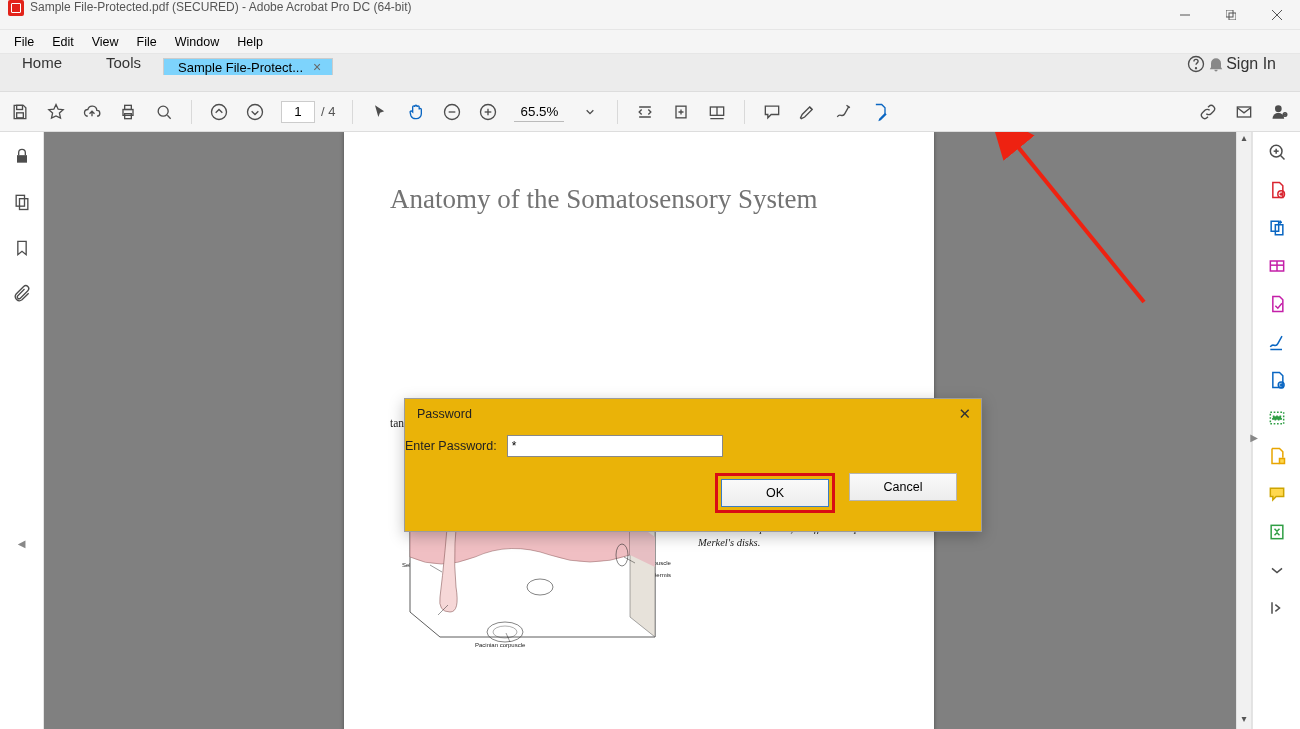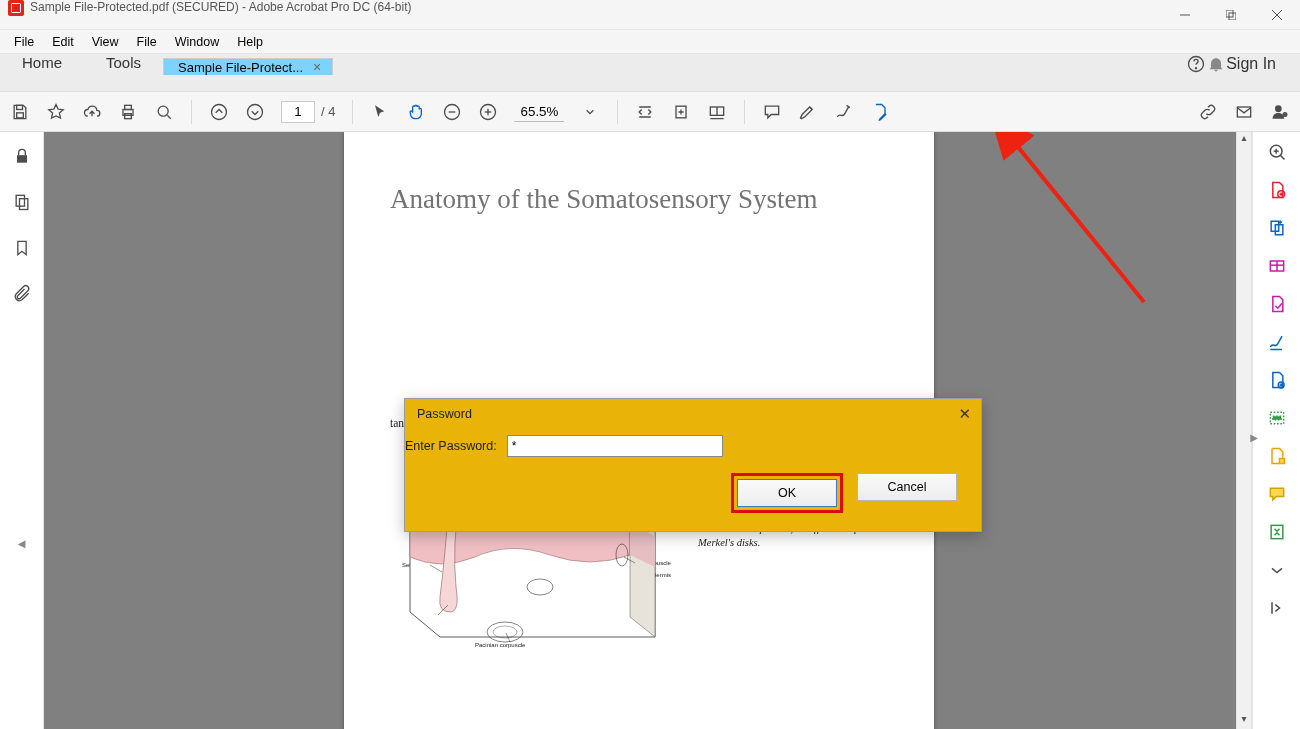--- a/index.html
+++ b/index.html
@@ -64,21 +64,21 @@
 
   
   .dialog{position:absolute;left:360px;top:266px;width:578px;background:#eab308;border:1px solid #9c9c9c;box-shadow:0 4px 14px rgba(0,0,0,.25);font-size:12.5px;color:#222}
   .dialog .dlg-title{height:30px;display:flex;align-items:center;justify-content:space-between;padding:0 10px 0 12px;font-size:12.5px}
   .dialog .dlg-title .x{font-size:15px;color:#333}
   .dialog .dlg-body{display:flex;gap:14px;padding:10px 22px 6px 22px;line-height:1.4}
   .dialog .warn{flex:0 0 32px}
   .dialog .pw-row{display:flex;align-items:center;justify-content:flex-start;gap:10px;padding:6px 0 10px}
   .dialog .pw-row input{width:216px;height:22px;border:1px solid #888;padding:0 4px;font-size:12px}
   .dialog .btns{display:flex;justify-content:flex-end;gap:14px;padding:6px 24px 18px}
-  .dialog .btn{width:100px;height:28px;border:1px solid #b5b5b5;background:linear-gradient(#fafafa,#ededed);font-size:12.5px}
+  .dialog .btn{width:108px;height:28px;border:1px solid #b5b5b5;background:linear-gradient(#fafafa,#ededed);font-size:12.5px}
   .dialog .btn.ok{position:relative;border:1px solid #3a7cc4}
   .dialog .ok-wrap{border:3px solid #d90d14;padding:3px}
   
   
   .arrow-ann{position:absolute;pointer-events:none}
   
   
   .c-red svg *{stroke:#d9242f}
   .c-blue svg *{stroke:#0a66c2}
   .c-mag svg *{stroke:#c41fa8}

